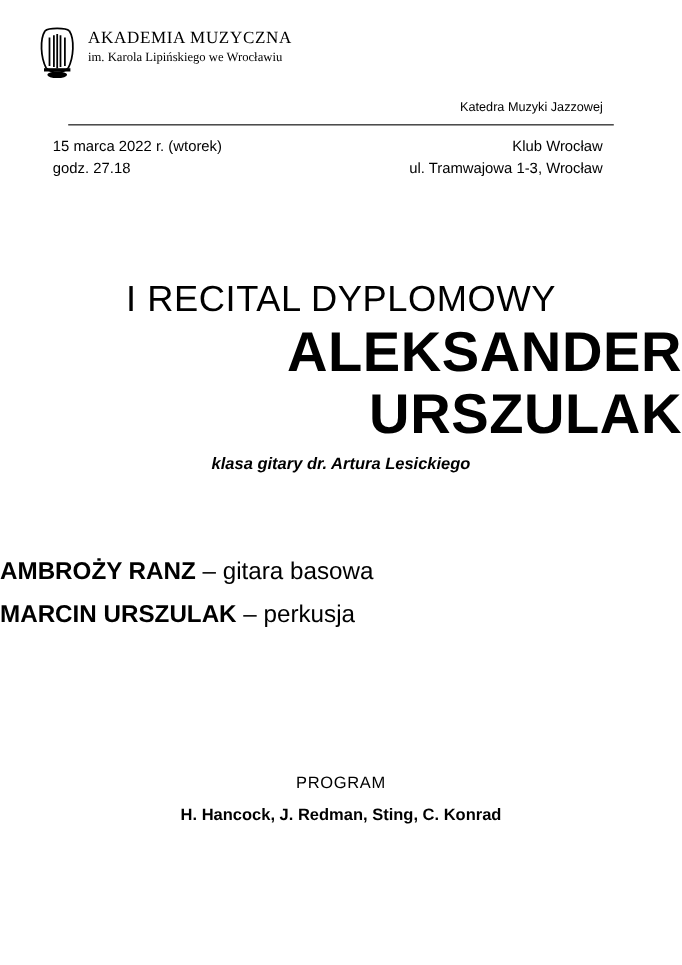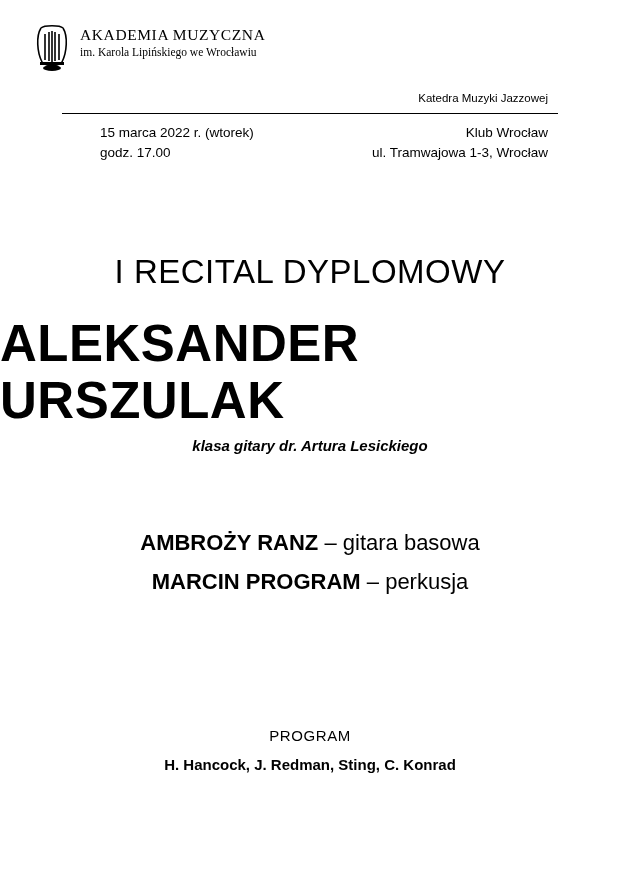--- a/index.html
+++ b/index.html
@@ -63,55 +63,54 @@
   .rule {
     border: 0;
     border-top: 1px solid #000;
     margin: 9px 62px 0 62px;
   }
 
   
   .meta {
     display: flex;
     justify-content: space-between;
-    padding: 9px 72px 0 100px;
+    padding: 9px 72px 0 48px;
     font-size: 13.5px;
     line-height: 1.45;
   }
   .meta-left { text-align: left; }
   .meta-right { text-align: right; }
 
   
   .recital-title {
     text-align: center;
     font-size: 33px;
     letter-spacing: 0.5px;
     margin-top: 91px;
     font-weight: 400;
   }
   .artist-name {
-    text-align: left;
+    text-align: right;
     font-weight: bold;
     font-size: 51px;
     line-height: 1.12;
     letter-spacing: 0.5px;
-    margin-top: 24px;
   }
   .artist-class {
     text-align: center;
     font-weight: bold;
     font-style: italic;
     font-size: 15px;
     margin-top: 8px;
   }
 
   
   .performers {
     margin-top: 70px;
-    text-align: center;
+    text-align: left;
   }
   .performer {
     font-size: 22px;
     line-height: 1.75;
   }
   .performer .pname {
     font-weight: bold;
   }
   .performer .prole {
     font-weight: normal;
@@ -161,21 +160,21 @@
     </div>
   </div>
 
   <div class="dept">Katedra Muzyki Jazzowej</div>
 
   <hr class="rule">
 
   <div class="meta">
     <div class="meta-left">
       <div>15 marca 2022 r. (wtorek)</div>
-      <div>godz. 17.00</div>
+      <div>godz. 27.18</div>
     </div>
     <div class="meta-right">
       <div>Klub Wrocław</div>
       <div>ul. Tramwajowa 1-3, Wrocław</div>
     </div>
   </div>
 
   <div class="recital-title">I RECITAL DYPLOMOWY</div>
 
   <div class="artist-name">
@@ -183,21 +182,21 @@
     <div>URSZULAK</div>
   </div>
 
   <div class="artist-class">klasa gitary dr. Artura Lesickiego</div>
 
   <div class="performers">
     <div class="performer">
       <span class="pname">AMBROŻY RANZ</span><span class="prole"> – gitara basowa</span>
     </div>
     <div class="performer">
-      <span class="pname">MARCIN PROGRAM</span><span class="prole"> – perkusja</span>
+      <span class="pname">MARCIN URSZULAK</span><span class="prole"> – perkusja</span>
     </div>
   </div>
 
   <div class="program">
     <div class="program-heading">PROGRAM</div>
     <div class="program-list">H. Hancock, J. Redman, Sting, C. Konrad</div>
   </div>
 
 </div>
 

